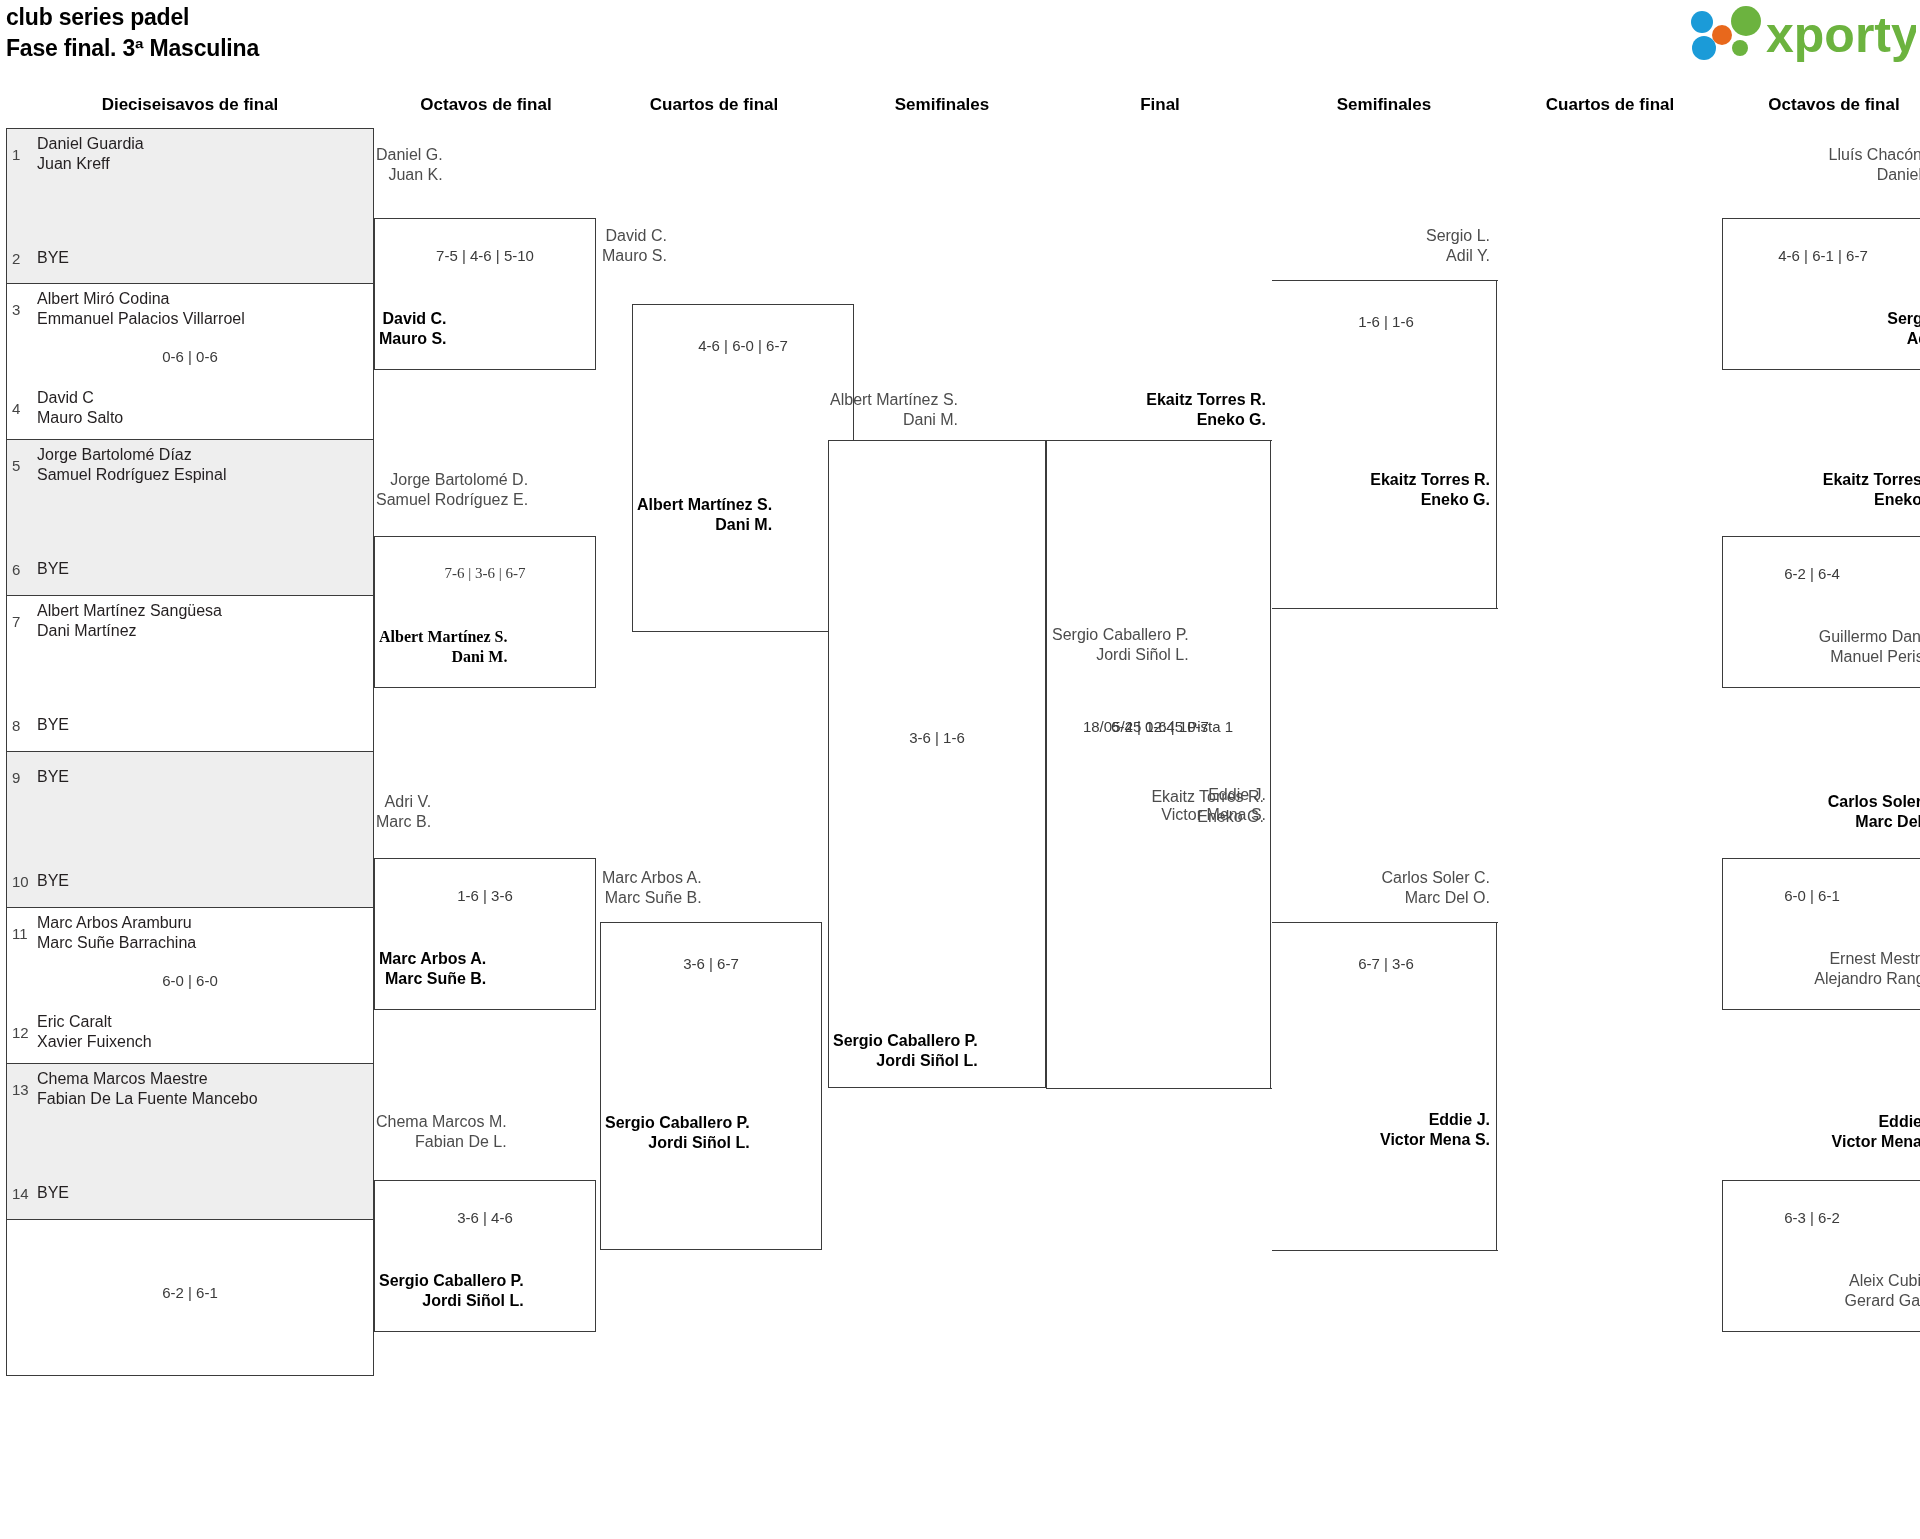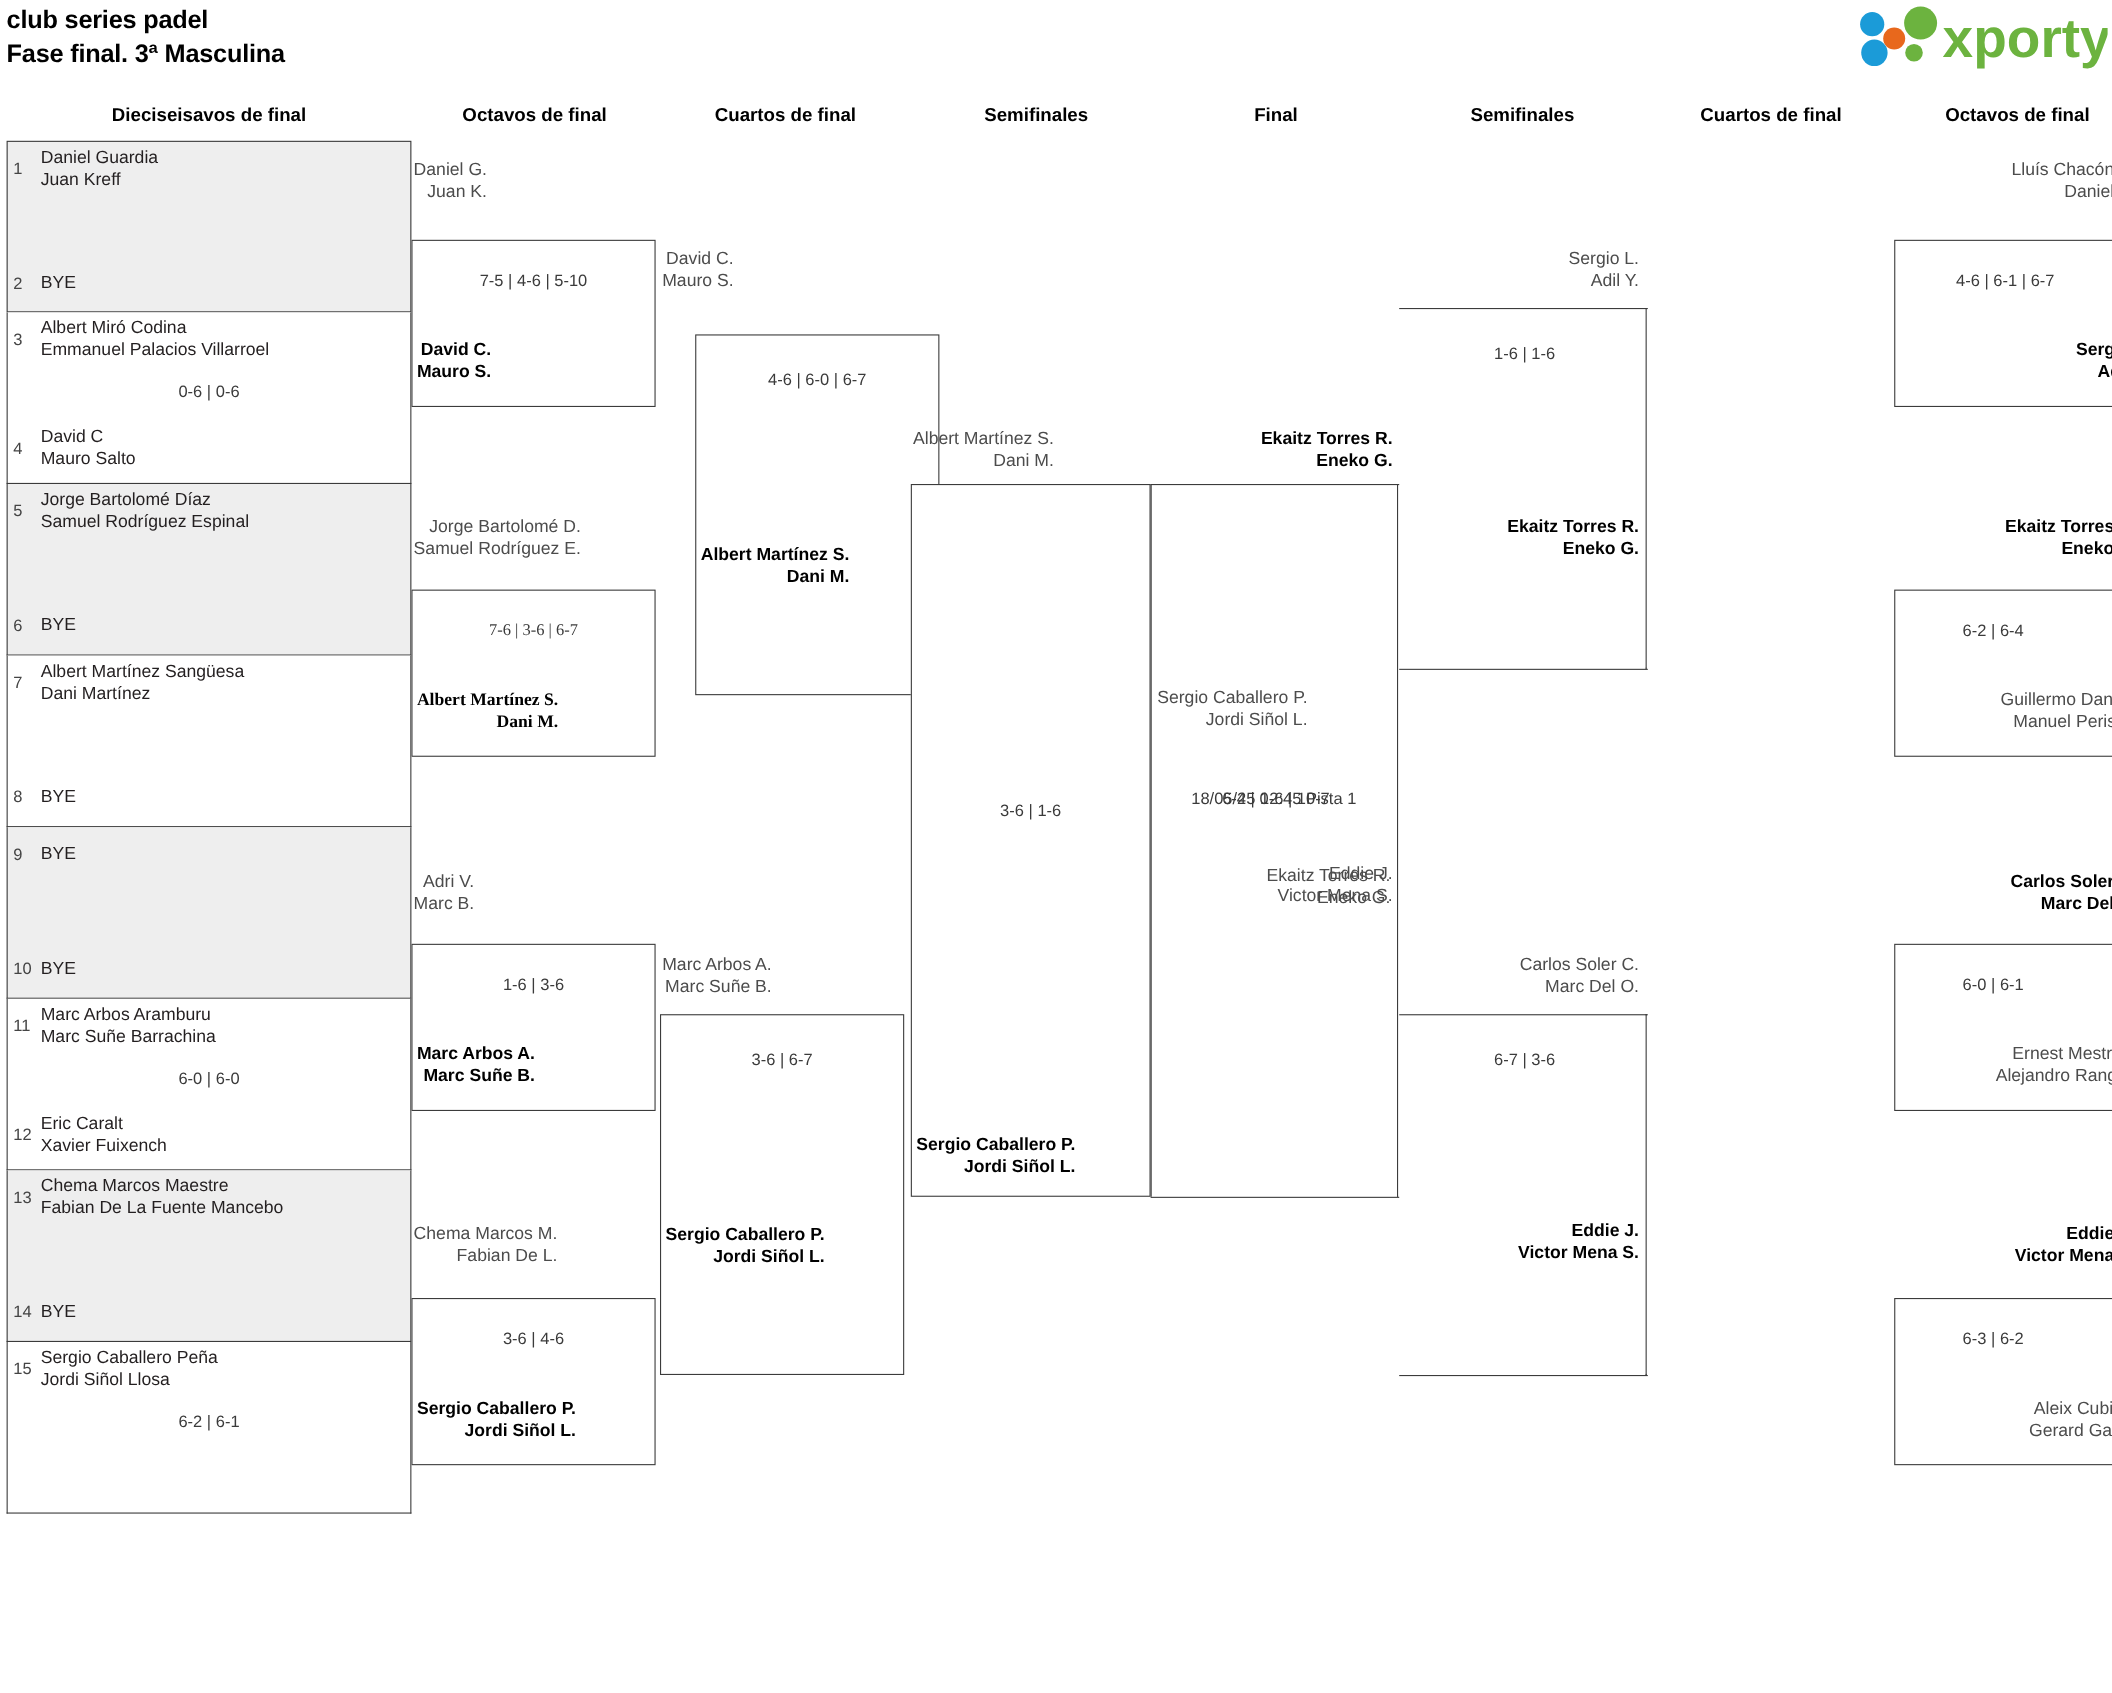--- a/index.html
+++ b/index.html
@@ -209,27 +209,20 @@
   <div class="seedscore" style="top:74px;"></div>
   <div class="seedrow" style="position:absolute;left:0;right:0;top:106px;height:46px;">
     <span class="seednum">14</span>
     <span class="seednames bye">
       <span class="ln">BYE</span>
     </span>
   </div>
 </div>
 
 <div class="abs seedcell" style="top:1220px;height:156px;">
-  <div class="seedrow" style="height:50px;">
-    <span class="seednum">15</span>
-    <span class="seednames win">
-      <span class="ln">Sergio Caballero Peña</span>
-        <span class="ln">Jordi Siñol Llosa</span>
-    </span>
-  </div>
   <div class="seedscore" style="top:64px;">6-2 | 6-1</div>
 </div>
 
 <div class="abs team L lose" style="left:376px;top:145px;">
   <span class="ln">Daniel G.</span>
     <span class="ln">Juan K.</span>
 </div>
 <div class="abs mbox" style="left:374px;top:218px;width:222px;height:152px;">
   <div class="mscore" style="top:28px;">7-5 | 4-6 | 5-10</div>
   <div class="team L win" style="left:4px;top:90px;">

